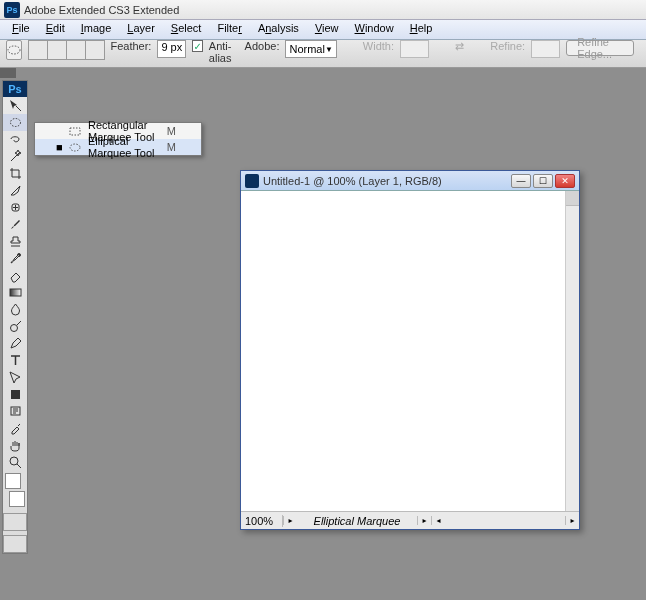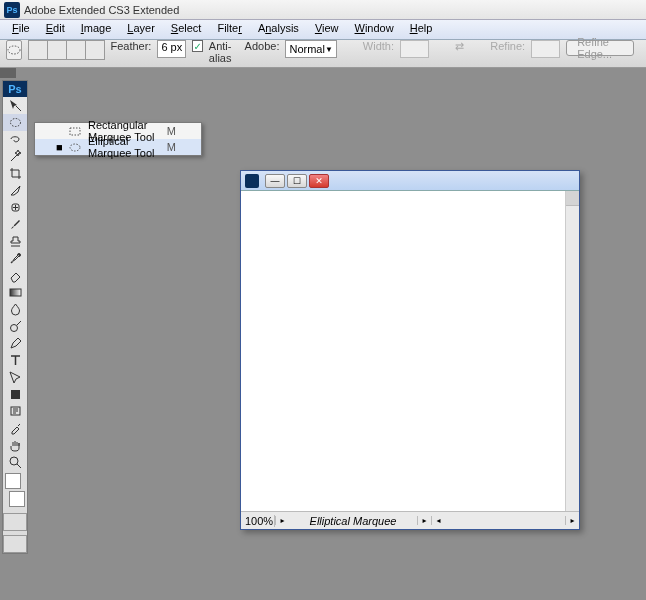--- a/index.html
+++ b/index.html
@@ -52,21 +52,21 @@
 .doc-title { height: 20px; background: linear-gradient(#d6e3f7,#bcd3f2); display: flex; align-items: center; padding: 0 4px; border-bottom: 1px solid #8aa; }
 .doc-title .dico { width: 14px; height: 14px; background: #0a2f5c; border-radius: 2px; margin-right: 4px; }
 .doc-title .dtxt { flex: 1; color: #333; }
 .winbtn { width: 20px; height: 14px; border: 1px solid #888; background: linear-gradient(#f8f8f8,#d8d8d8); margin-left: 2px; border-radius: 2px; display: flex; align-items: center; justify-content: center; font-size: 9px; }
 .winbtn.close { background: linear-gradient(#f08383,#d43a2e); color: #fff; border-color: #a33; }
 .doc-body { height: 320px; display: flex; }
 .canvas { flex: 1; background: #fff; }
 .vsb { width: 14px; background: #eaeaea; border-left: 1px solid #ccc; position: relative; }
 .vsb::before { content: ""; position: absolute; top: 0; left: 0; right: 0; height: 14px; background: #d4d4d4; border-bottom: 1px solid #bbb; }
 .doc-status { height: 18px; background: #eaeaea; border-top: 1px solid #bbb; display: flex; align-items: center; font-size: 10px; }
-.doc-status .zoom { width: 34px; padding: 0 4px; border-right: 1px solid #bbb; }
+.doc-status .zoom { width: 42px; padding: 0 4px; border-right: 1px solid #bbb; }
 .doc-status .info { flex: 1; text-align: center; font-style: italic; }
 .doc-status .ar, .doc-status .hsb-l, .doc-status .hsb-r { width: 14px; text-align: center; border-left: 1px solid #bbb; font-size: 8px; }
 .doc-status .track { width: 120px; border-left: 1px solid #bbb; }
 </style>
 </head>
 <body>
 
 <div class="titlebar">
   <div class="ps-icon">Ps</div>
   <div class="title">Adobe Extended CS3 Extended</div>
@@ -91,21 +91,21 @@
         <ellipse cx="7" cy="5" rx="6" ry="4" fill="none" stroke="#555" stroke-dasharray="1.5,1.5"></ellipse>
       </svg>
   </div>
   <div class="btnrow">
     <div class="b"></div>
     <div class="b"></div>
     <div class="b"></div>
     <div class="b"></div>
   </div>
   <span class="lbl">Feather:</span>
-  <div class="txtin">6 px</div>
+  <div class="txtin">9 px</div>
   <span class="chk">✓</span>
   <span class="lbl">Anti-alias</span>
   <span class="lbl">Adobe:</span>
   <div class="sel">
     <span>Normal</span>
     <span class="arr">▼</span>
   </div>
   <span class="lbl dis">Width:</span>
   <div class="txtin dis"></div>
   <span class="lbl dis">⇄</span>
@@ -399,20 +399,21 @@
         </svg>
       </span>
       <span class="flbl">Elliptical Marquee Tool</span>
       <span class="sc">M</span>
     </div>
   </div>
 
 <div class="doc">
   <div class="doc-title">
     <div class="dico"></div>
+    <div class="dtxt">Untitled-1 @ 100% (Layer 1, RGB/8)</div>
     <div class="winbtn">—</div>
     <div class="winbtn">☐</div>
     <div class="winbtn close">✕</div>
   </div>
   <div class="doc-body">
     <div class="canvas"></div>
     <div class="vsb"></div>
   </div>
   <div class="doc-status">
     <div class="zoom">100%</div>

